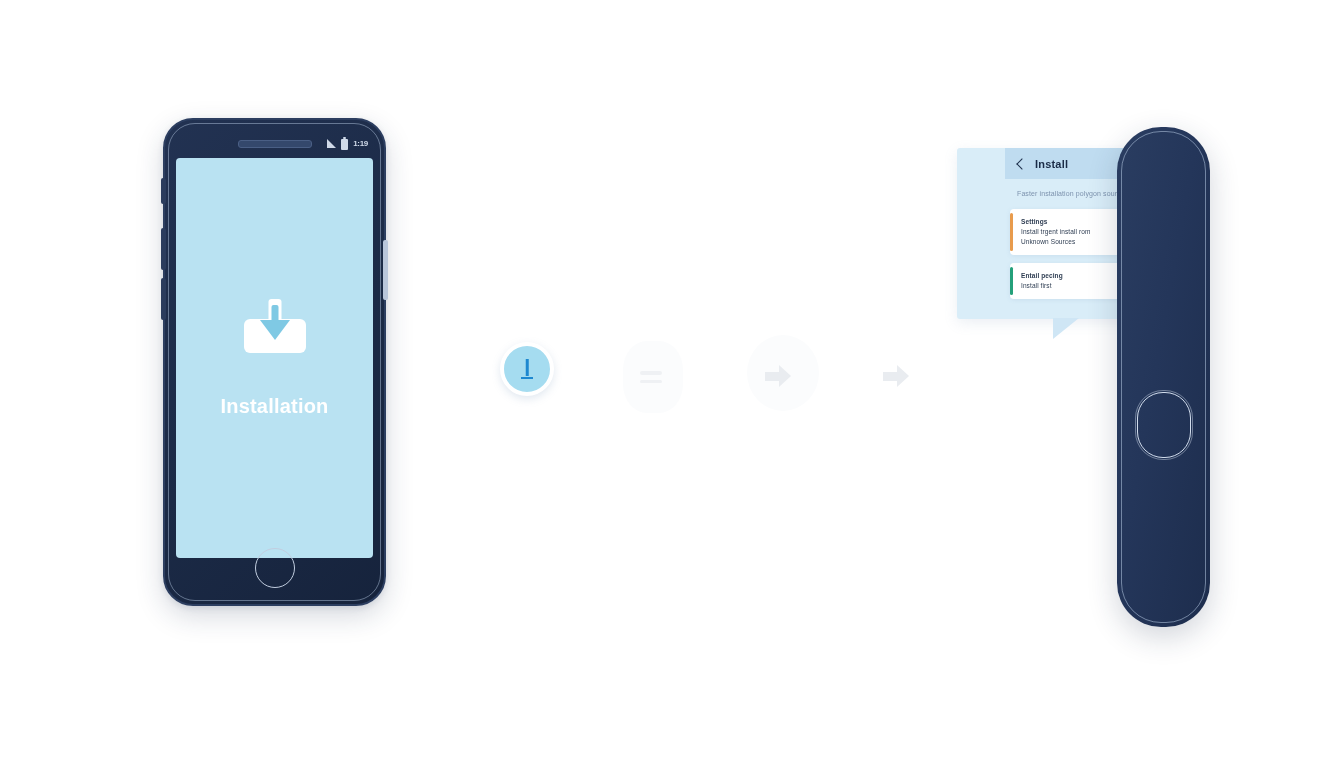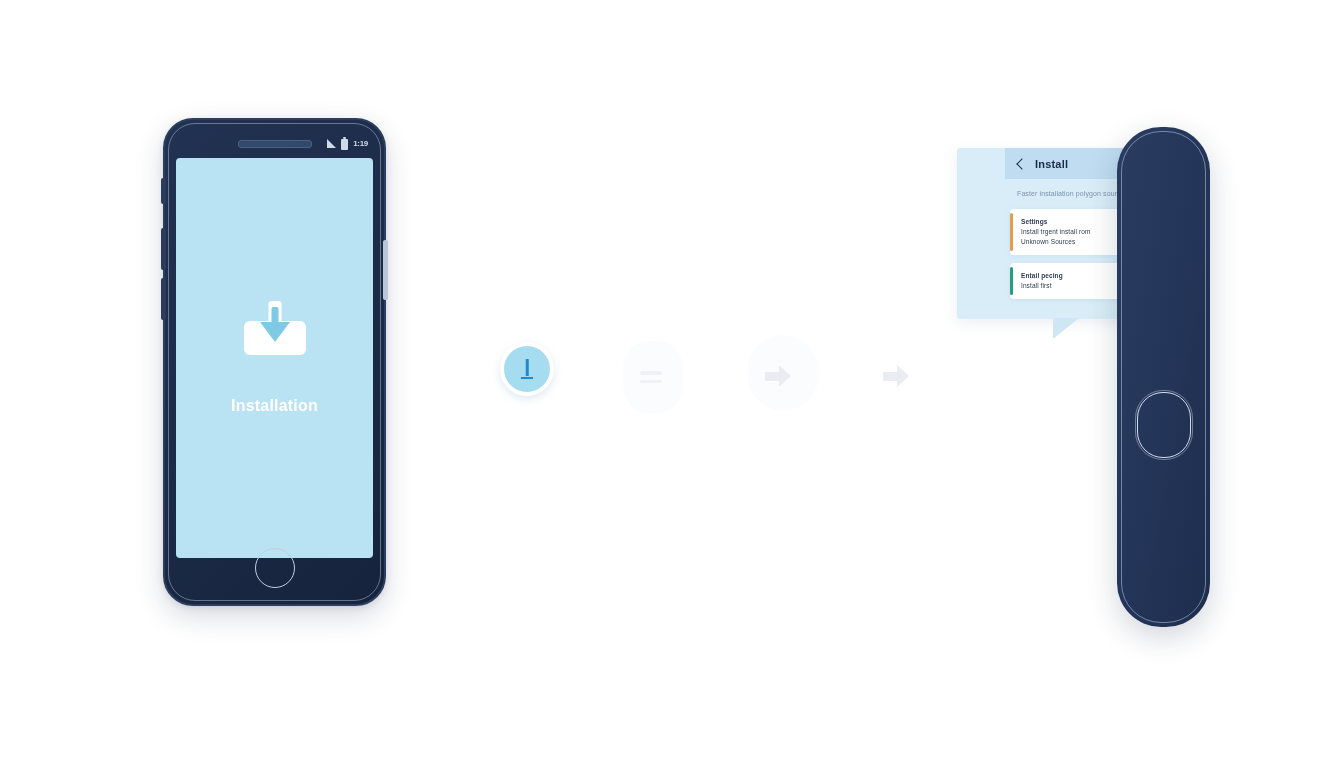--- a/index.html
+++ b/index.html
@@ -159,21 +159,21 @@
     transform: translateX(-50%);
     top: 6px;
     width: 7px;
     height: 20px;
     background: #7fc9e4;
     border-radius: 2px 2px 0 0;
   }
 
   .screen-title {
     color: #ffffff;
-    font-size: 16px;
+    font-size: 20px;
     font-weight: 600;
     letter-spacing: 0.2px;
     filter: blur(0.2px);
   }
 
   .home-btn {
     position: absolute;
     left: 50%;
     transform: translateX(-50%);
     bottom: 16px;

